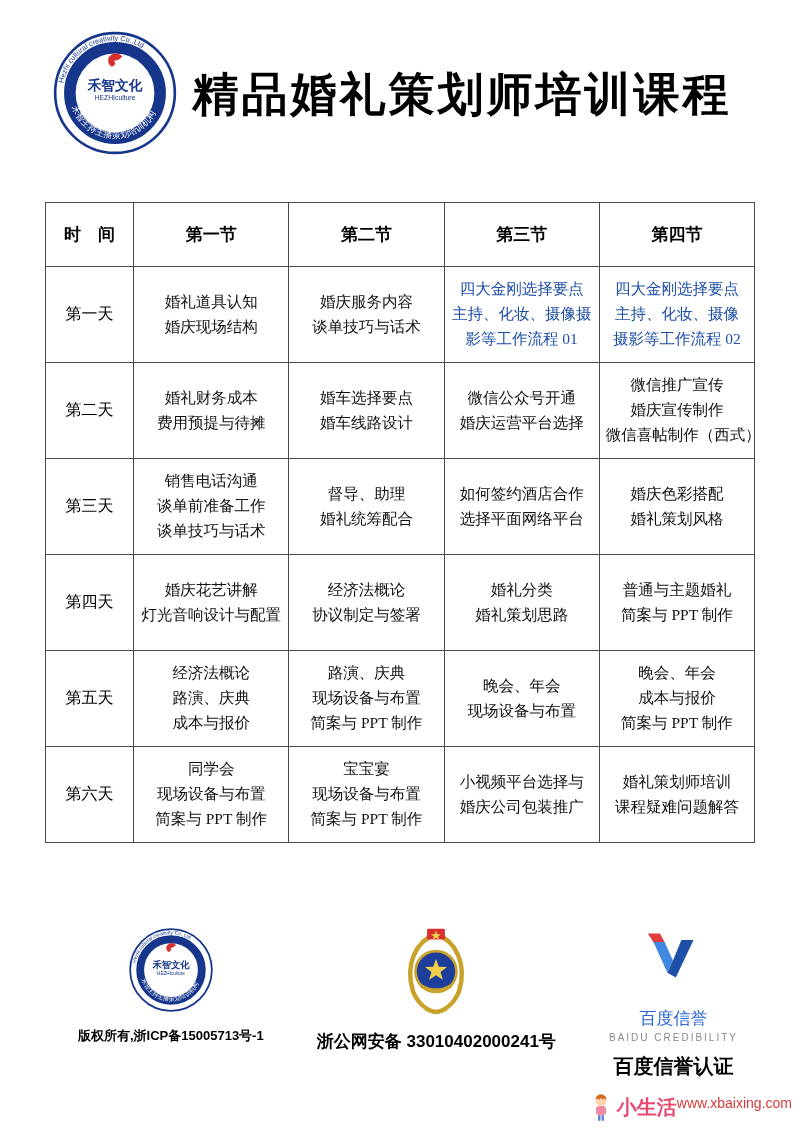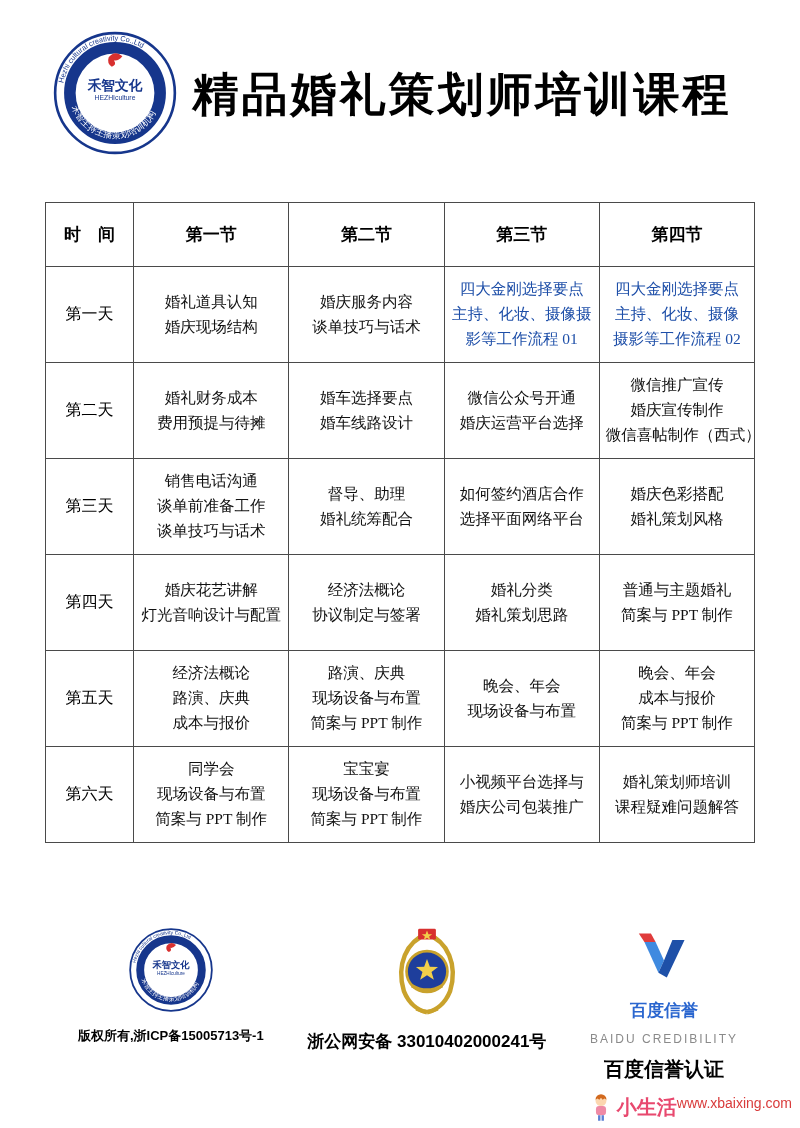--- a/index.html
+++ b/index.html
@@ -35,22 +35,22 @@
   td.day { font-size: 16px; color: #000; }
   td.cell { height: 96px; font-size: 15.5px; line-height: 1.6; color: #111; }
   td.cell.hl { color: var(--highlight-text, #1d4ea8); }
   td.cell .line { white-space: nowrap; }
 
   
   .footer { display: flex; justify-content: space-between; align-items: flex-start; padding: 0 62px 0 78px; margin-top: 84px; }
   .f-col { display: flex; flex-direction: column; align-items: center; }
   .f-left .caption { margin-top: 14px; font-family: "Liberation Sans", sans-serif; font-weight: bold; font-size: 13px; color: #000; text-align: center; }
   .f-center .caption { margin-top: 14px; font-family: "Liberation Sans", sans-serif; font-weight: bold; font-size: 17px; color: #000; }
-  .baidu-name { margin-top: 16px; font-family: "Liberation Sans", sans-serif; font-weight: bold; font-size: 17px; color: var(--baidu-blue, #2a66cf); }
-  .baidu-name-en { font-family: "Liberation Sans", sans-serif; font-size: 12px; letter-spacing: 2px; color: #8a8a8a; margin-top: 10px; }
+  .baidu-name { margin-top: 24px; font-family: "Liberation Sans", sans-serif; font-weight: normal; font-size: 17px; color: var(--baidu-blue, #2a66cf); }
+  .baidu-name-en { font-family: "Liberation Sans", sans-serif; font-size: 10px; letter-spacing: 2px; color: #8a8a8a; margin-top: 2px; }
   .baidu-cert { margin-top: 10px; font-family: "Liberation Sans", sans-serif; font-weight: bold; font-size: 20px; color: #000; }
 
   
   .watermark { position: absolute; right: 8px; bottom: 6px; display: flex; align-items: center; gap: 5px; }
   .wm-text { display: flex; flex-direction: row; line-height: 1.1; }
   .wm-site { font-family: "Liberation Sans", sans-serif; font-weight: bold; font-size: 20px; color: var(--watermark-pink, #e8486e); }
   .wm-url { font-family: "Liberation Sans", sans-serif; font-size: 14px; color: var(--watermark-red, #d93b3b); }
 
   svg text { font-family: "Liberation Sans", sans-serif; }
 </style>

